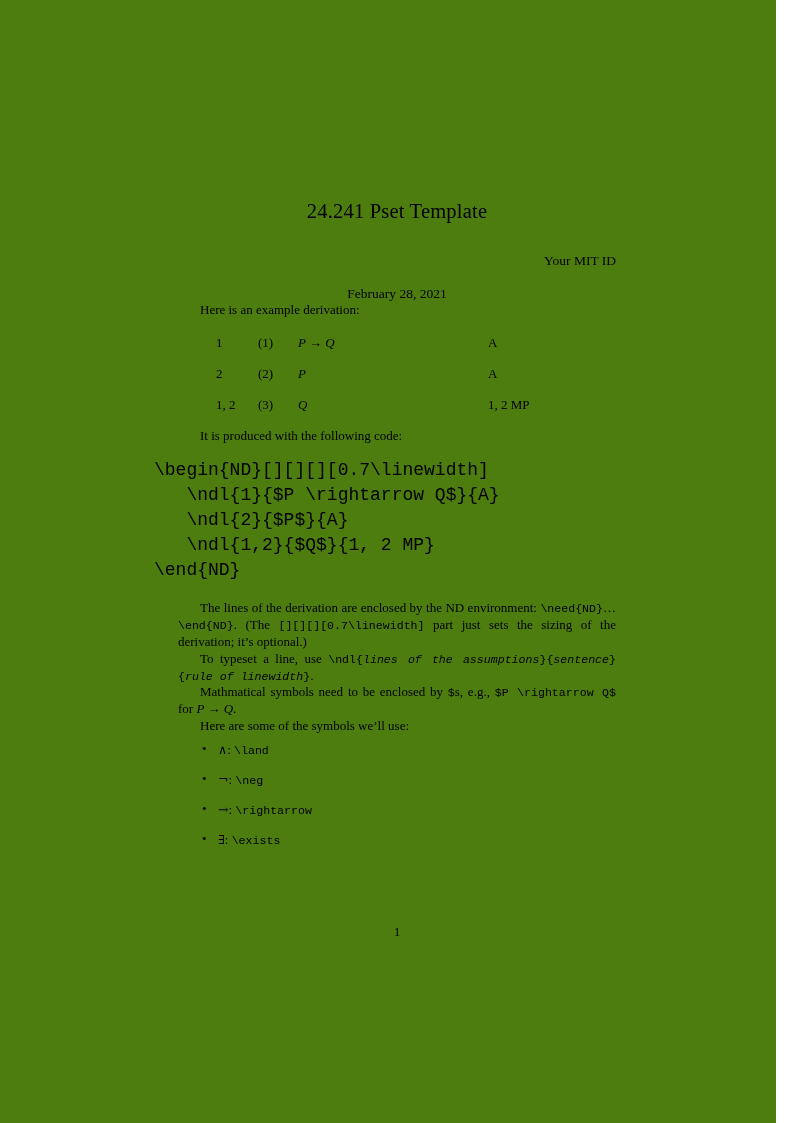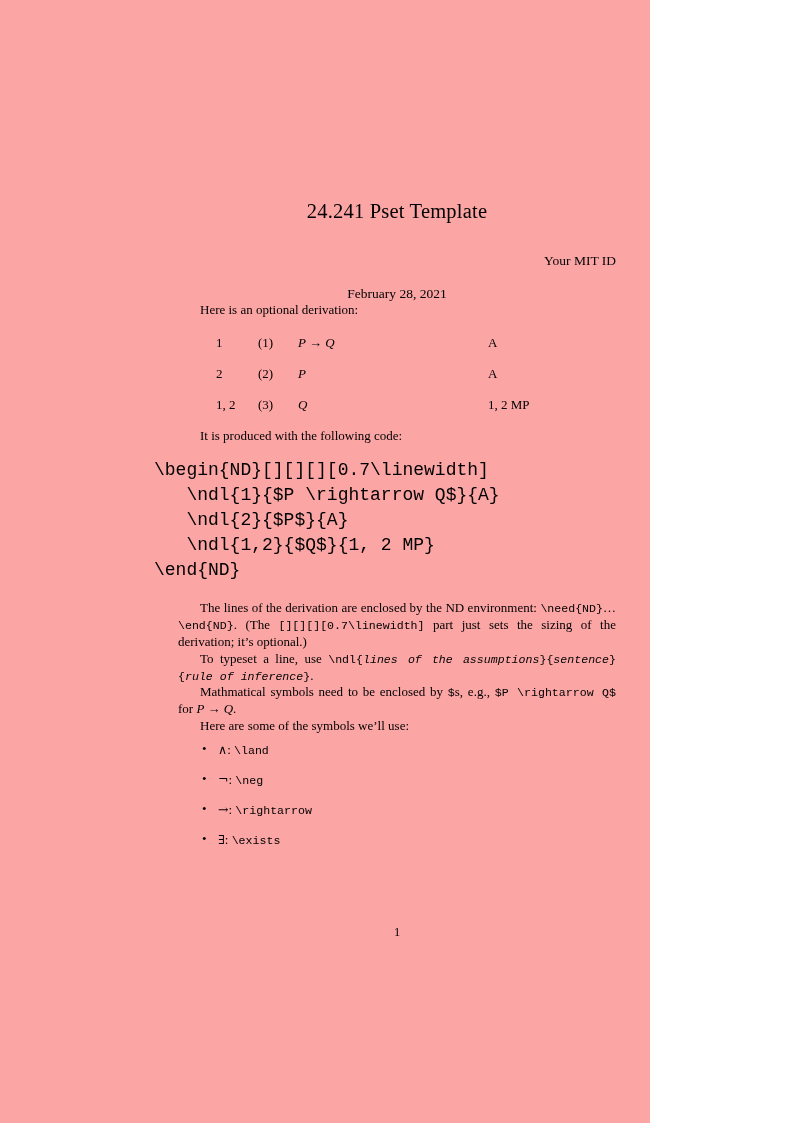--- a/index.html
+++ b/index.html
@@ -11,23 +11,23 @@
     width: 794px;
     height: 1123px;
     position: relative;
     font-family: "Liberation Serif", serif;
     color: #000000;
     overflow: hidden;
   }
   .page {
     position: absolute;
     left: 0; top: 0;
-    width: 650px;
+    width: 776px;
     height: 1123px;
-    background: #fca5a5;
+    background: #4d7c0f;
   }
   .content {
     position: absolute;
     left: 178px;
     top: 200px;
     width: 438px;
   }
   .doc-title {
     text-align: center;
     font-size: 20.5px;
@@ -135,21 +135,21 @@
 <div class="page">
 
   <div class="content">
 
     <h1 class="doc-title">24.241 Pset Template</h1>
 
     <div class="doc-author">Your MIT ID</div>
 
     <div class="doc-date">February 28, 2021</div>
 
-    <p class="para indent gap-intro">Here is an optional derivation:</p>
+    <p class="para indent gap-intro">Here is an example derivation:</p>
 
     <div class="derivation">
       <div class="deriv-row">
         <span class="deriv-lines">1</span>
         <span class="deriv-num">(1)</span>
         <span class="deriv-sent">P → Q</span>
         <span class="deriv-rule">A</span>
       </div>
       <div class="deriv-row">
         <span class="deriv-lines">2</span>
@@ -168,21 +168,21 @@
     <p class="para indent">It is produced with the following code:</p>
 
     <pre class="code-block">\begin{ND}[][][][0.7\linewidth]
    \ndl{1}{$P \rightarrow Q$}{A}
    \ndl{2}{$P$}{A}
    \ndl{1,2}{$Q$}{1, 2 MP}
 \end{ND}</pre>
 
     <p class="para indent after-code"><span>The lines of the derivation are enclosed by the ND environment: </span><span class="tt">\need{ND}</span><span>…</span><span class="tt">\end{ND}</span><span>. (The </span><span class="tt">[][][][0.7\linewidth]</span><span> part just sets the sizing of the derivation; it’s optional.)</span></p>
 
-    <p class="para indent tight"><span>To typeset a line, use </span><span class="tt">\ndl{</span><span class="tt it">lines of the assumptions</span><span class="tt">}{</span><span class="tt it">sentence</span><span class="tt">}{</span><span class="tt it">rule of inference</span><span class="tt">}</span><span>.</span></p>
+    <p class="para indent tight"><span>To typeset a line, use </span><span class="tt">\ndl{</span><span class="tt it">lines of the assumptions</span><span class="tt">}{</span><span class="tt it">sentence</span><span class="tt">}{</span><span class="tt it">rule of linewidth</span><span class="tt">}</span><span>.</span></p>
 
     <p class="para indent tight"><span>Mathmatical symbols need to be enclosed by </span><span class="tt">$</span><span>s, e.g., </span><span class="tt">$P \rightarrow Q$</span><span> for </span><span class="math">P → Q</span><span>.</span></p>
 
     <p class="para indent tight">Here are some of the symbols we’ll use:</p>
 
     <ul class="symbols">
       <li><span class="sym-glyph">∧</span><span>: </span><span class="tt">\land</span></li>
       <li><span class="sym-glyph">¬</span><span>: </span><span class="tt">\neg</span></li>
       <li><span class="sym-glyph">→</span><span>: </span><span class="tt">\rightarrow</span></li>
       <li><span class="sym-glyph">∃</span><span>: </span><span class="tt">\exists</span></li>

